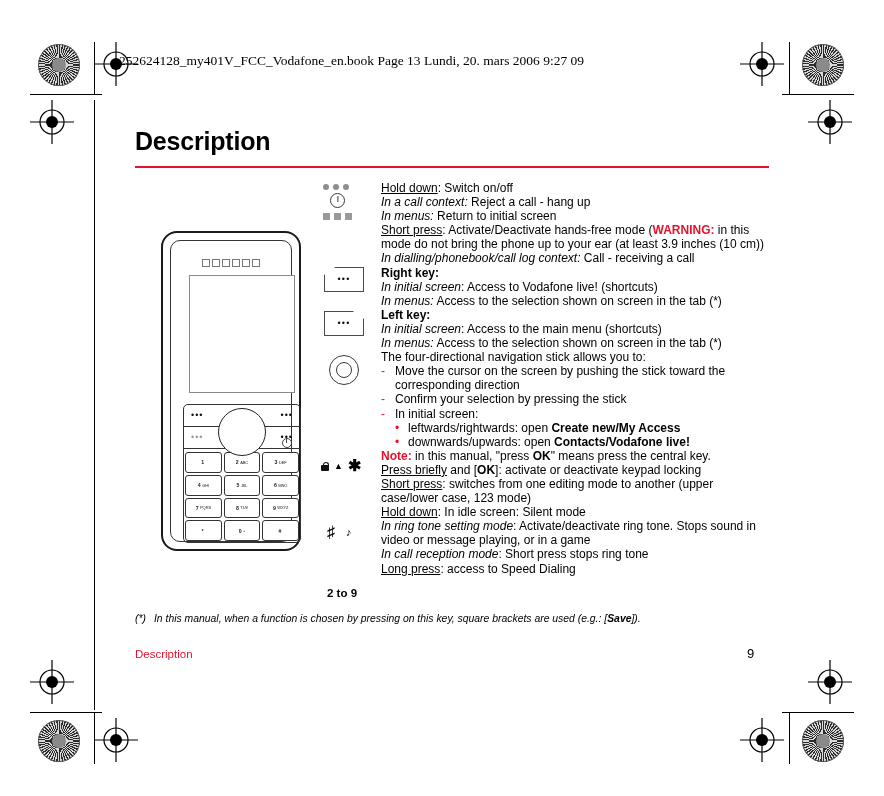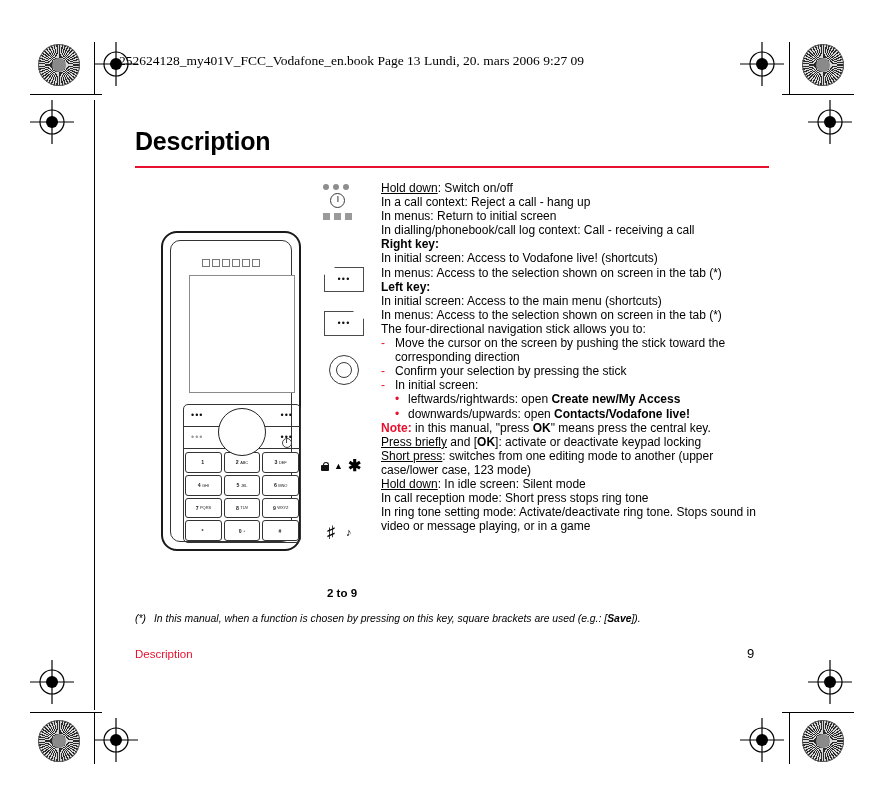--- a/index.html
+++ b/index.html
@@ -277,21 +277,21 @@
     position: absolute;
     left: 365px;
     top: 181px;
     width: 390px;
     font-size: 12px;
     line-height: 14.1px;
     color: #000;
   }
   .body-text p { margin: 0; }
   .u { text-decoration: underline; }
-  .i { }
+  .i { font-style: italic; }
   .b { font-weight: bold; }
   .bred { color: #e8112d; font-weight: bold; }
 
   .dash-item {
     display: flex;
     gap: 0;
     margin: 0;
   }
   .dash-item .mk {
     color: #e8112d;
@@ -556,20 +556,21 @@
   <div class="icon-col" style="left:311px; top:583px;">
     <span class="label-2to9">2 to 9</span>
   </div>
 
   <div class="body-text">
 
     <p><span class="u">Hold down</span><span>: Switch on/off</span></p>
     <p><span class="i">In a call context:</span><span> Reject a call - hang up</span></p>
     <p><span class="i">In menus:</span><span> Return to initial screen</span></p>
 
+    <p><span class="u">Short press</span><span>: Activate/Deactivate hands-free mode (</span><span class="bred">WARNING:</span><span> in this mode do not bring the phone up to your ear (at least 3.9 inches (10 cm))</span></p>
     <p><span class="i">In dialling/phonebook/call log context:</span><span> Call - receiving a call</span></p>
 
     <p class="b">Right key:</p>
     <p><span class="i">In initial screen</span><span>: Access to Vodafone live! (shortcuts)</span></p>
     <p><span class="i">In menus:</span><span> Access to the selection shown on screen in the tab (*)</span></p>
 
     <p class="b">Left key:</p>
     <p><span class="i">In initial screen</span><span>: Access to the main menu (shortcuts)</span></p>
     <p><span class="i">In menus:</span><span> Access to the selection shown on screen in the tab (*)</span></p>
 
@@ -593,23 +594,24 @@
     <div class="sub-item">
         <span class="mk">•</span>
         <span class="tx"><span>downwards/upwards: open </span><span class="b">Contacts/Vodafone live!</span></span>
       </div>
     <p><span class="bred">Note:</span><span> in this manual, "press </span><span class="b">OK</span><span>" means press the central key.</span></p>
 
     <p><span class="u">Press briefly</span><span> and [</span><span class="b">OK</span><span>]: activate or deactivate keypad locking</span></p>
     <p><span class="u">Short press</span><span>: switches from one editing mode to another (upper case/lower case,  123 mode)</span></p>
 
     <p><span class="u">Hold down</span><span>: In idle screen: Silent mode</span></p>
+    <p><span class="i">In ring tone setting mode</span><span>: Activate/deactivate ring tone. Stops sound in video or message playing, or in a game</span></p>
     <p><span class="i">In call reception mode</span><span>: Short press stops ring tone</span></p>
-    <p><span class="i">In ring tone setting mode</span><span>: Activate/deactivate ring tone. Stops sound in video or message playing, or in a game</span></p>
-
+
+    <p><span class="u">Long press</span><span>: access to Speed Dialing</span></p>
   </div>
 
   <div class="footnote">
     <span class="fn-mark">(*)</span>
     <span><span>In this manual, when a function is chosen by pressing on this key, square brackets are used (e.g.: [</span><span class="b">Save</span><span>]).</span></span>
   </div>
 
   <div class="footer-left">Description</div>
   <div class="footer-right">9</div>
 

